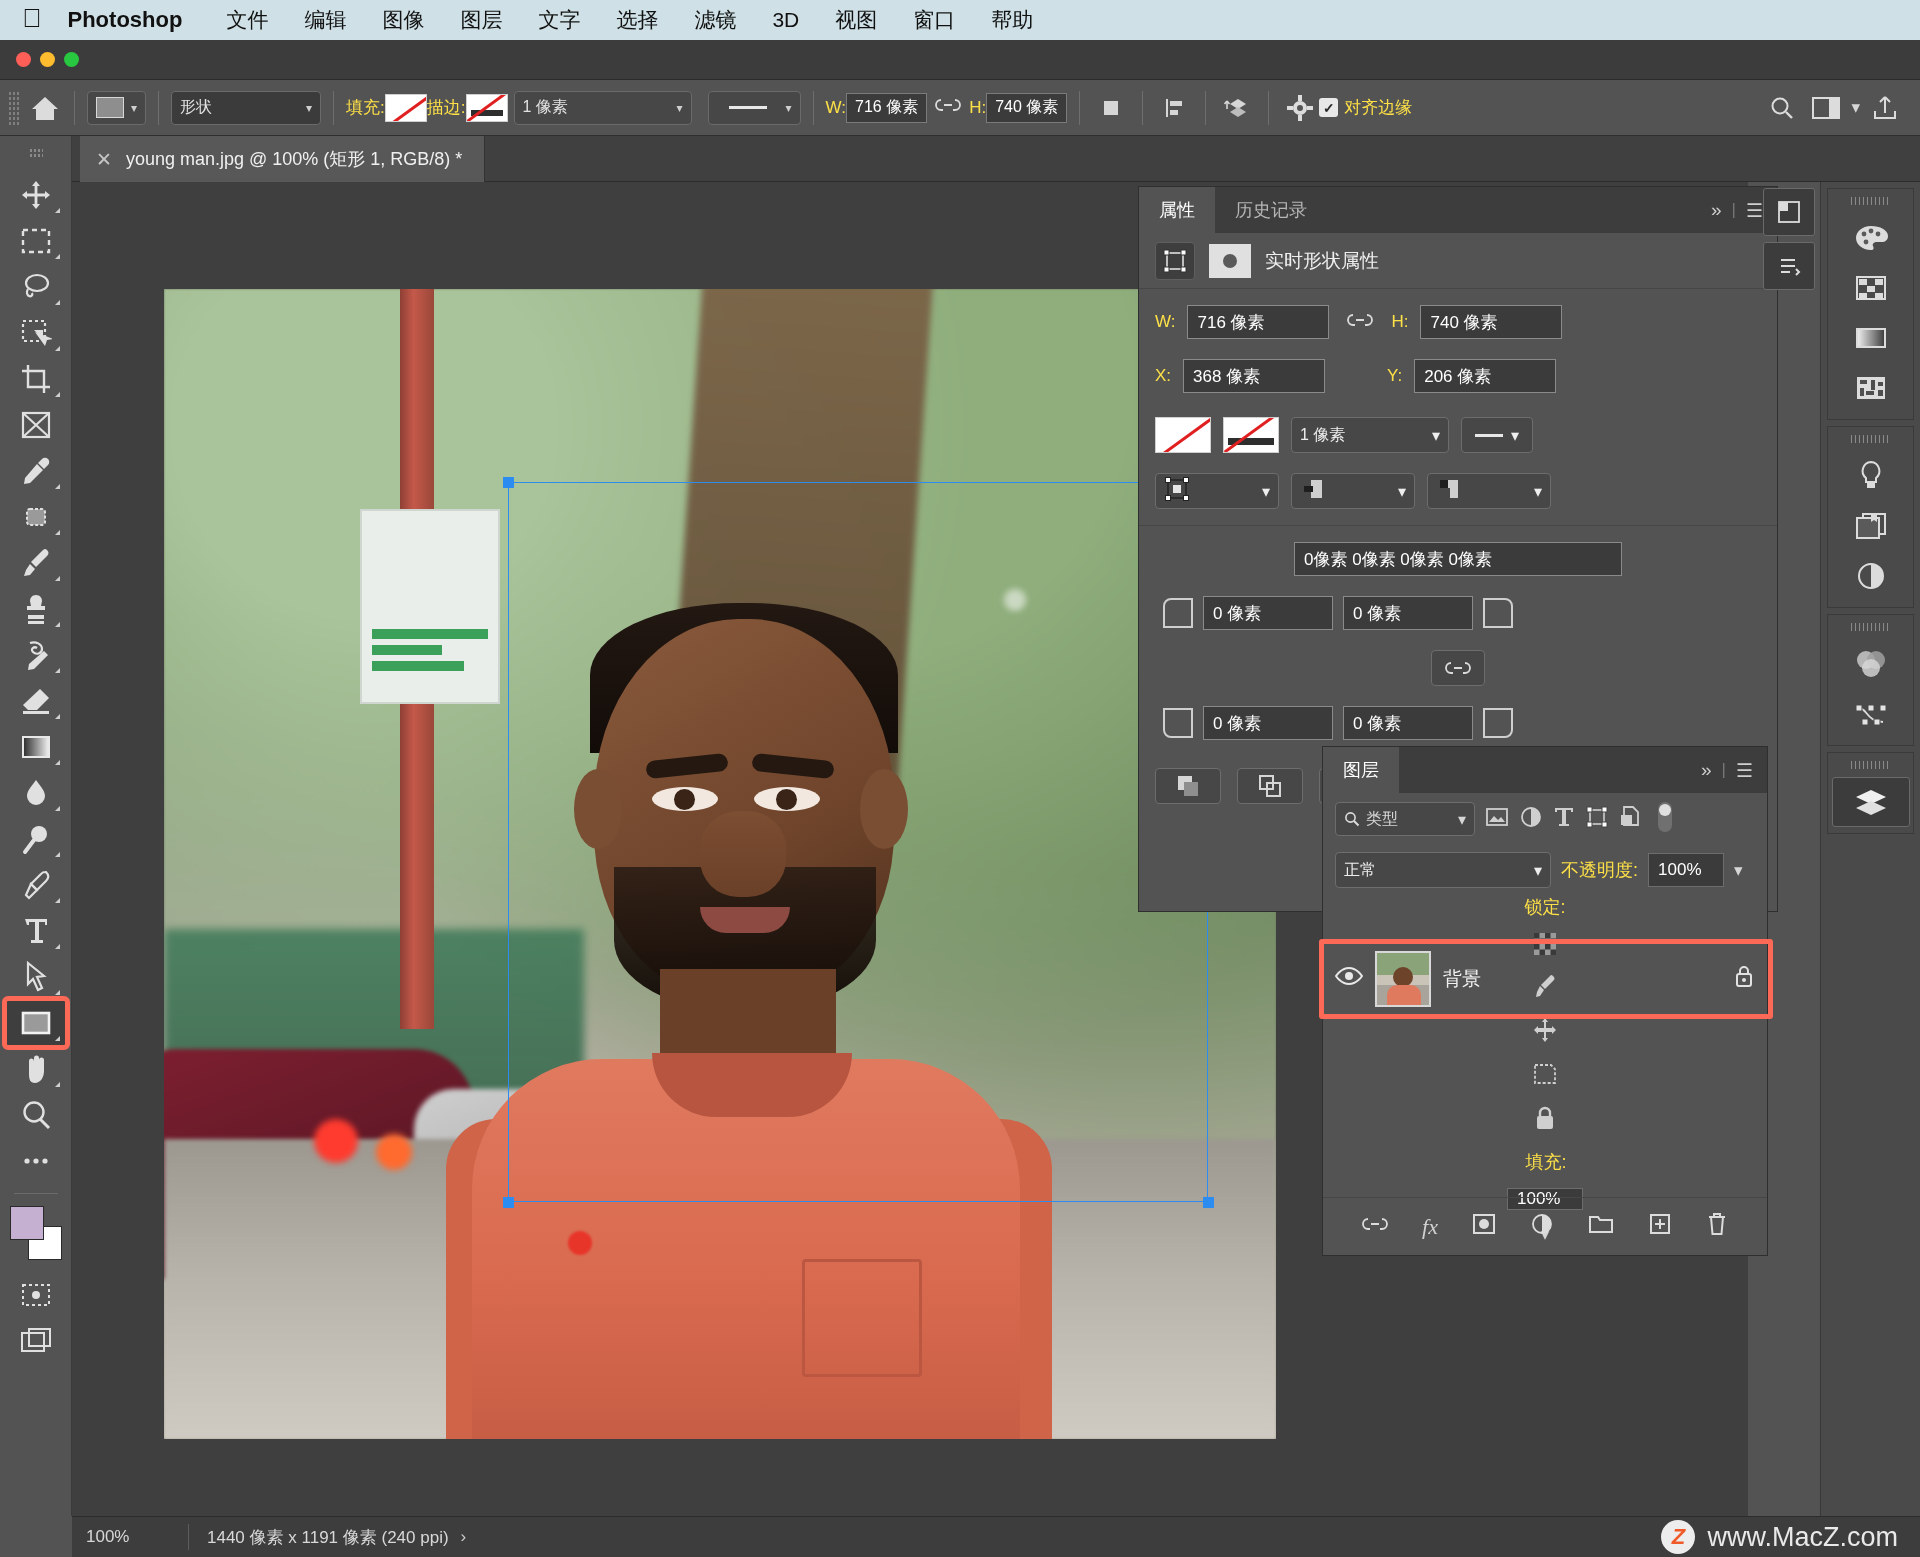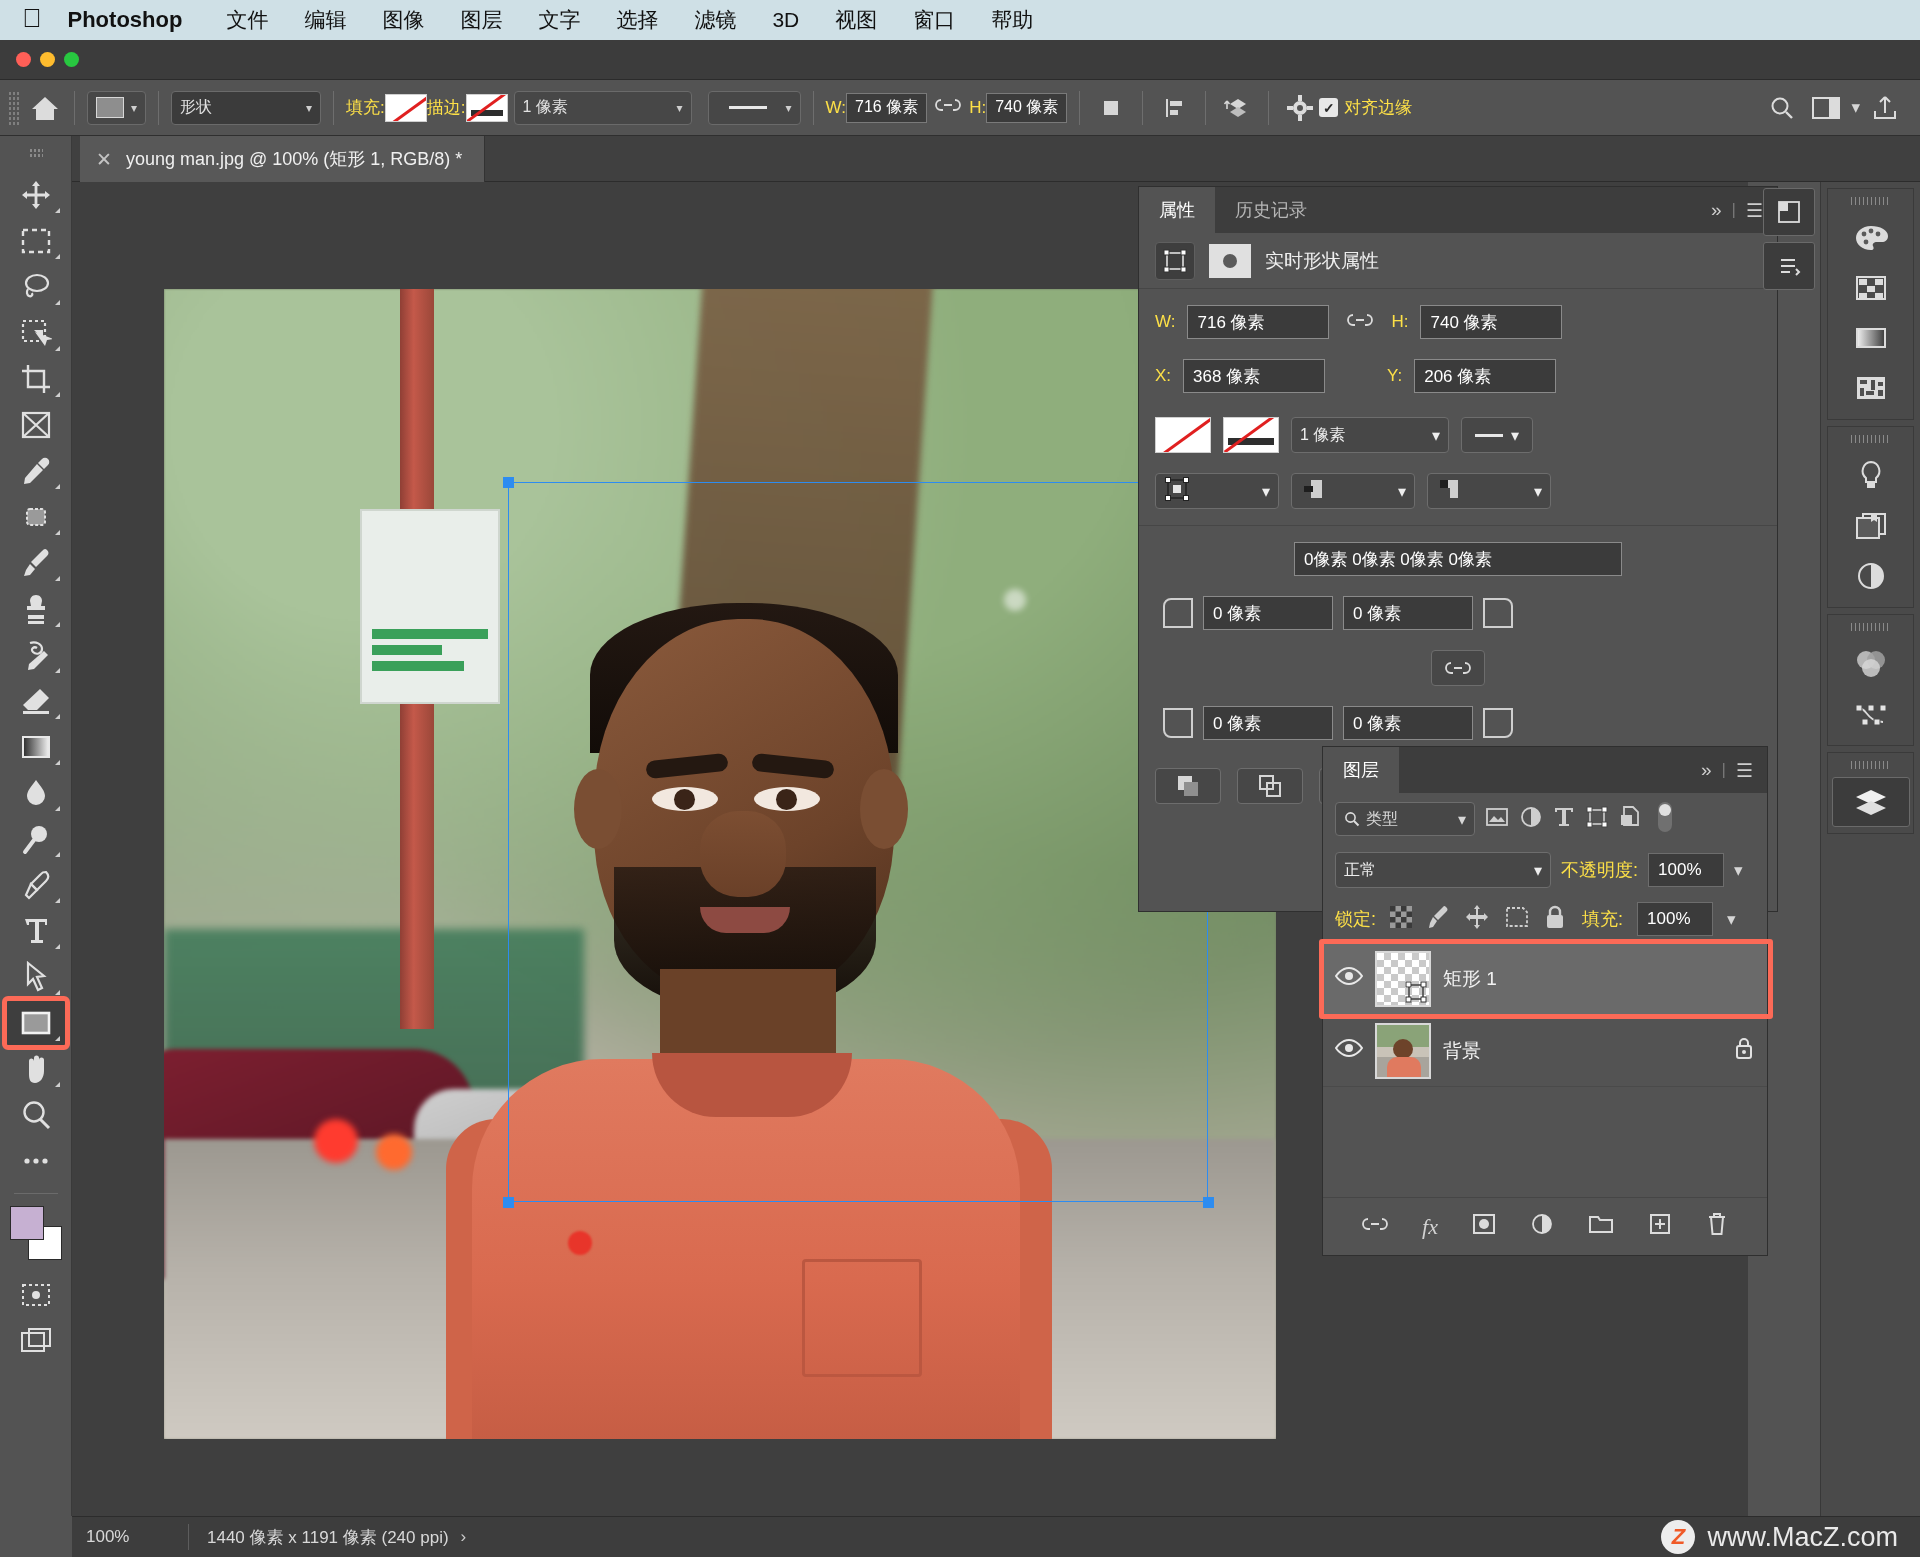--- a/index.html
+++ b/index.html
@@ -818,21 +818,21 @@
     <div class="layersrow" style="height:50px;">
       <span class="drop" style="width:216px;">
         <span>正常</span>
         <span class="cv">▾</span>
       </span>
       <span class="lbl" style="font-size:18px;">不透明度:</span>
       <span class="pfield" style="width:76px;border-color:#6d6d6d;">100%</span>
       <span class="cv">▾</span>
     </div>
 
-    <div class="layersrow" style="height:48px;gap:14px;">
+    <div class="layersrow" style="height:48px;gap:14px;flex-direction:column;">
       <span class="lbl" style="font-size:18px;">锁定:</span>
       <span>
         <svg width="22" height="22" viewBox="0 0 22 22">
             <rect width="22" height="22" fill="#9a9a9a"></rect>
             <g fill="#3a3a3a">
               <rect x="0" y="0" width="5.5" height="5.5"></rect>
               <rect x="11" y="0" width="5.5" height="5.5"></rect>
               <rect x="5.5" y="5.5" width="5.5" height="5.5"></rect>
               <rect x="16.5" y="5.5" width="5.5" height="5.5"></rect>
               <rect x="0" y="11" width="5.5" height="5.5"></rect>
@@ -863,41 +863,20 @@
             <rect x="3" y="11" width="16" height="13" rx="2" fill="#cfcfcf"></rect>
             <path d="M6 11V8a5 5 0 0110 0v3" fill="none" stroke="#cfcfcf" stroke-width="2.4"></path>
           </svg>
       </span>
       <span class="lbl" style="font-size:18px;margin-left:2px;">填充:</span>
       <span class="pfield" style="width:76px;border-color:#6d6d6d;">100%</span>
       <span class="cv">▾</span>
     </div>
 
     <div style="position:relative;">
-      <div class="layeritem sel">
-        <span>
-          <svg width="28" height="20" viewBox="0 0 28 20">
-              <path d="M14 2C6 2 1 10 1 10s5 8 13 8 13-8 13-8-5-8-13-8z" fill="none" stroke="#e8e8e8" stroke-width="2"></path>
-              <circle cx="14" cy="10" r="4" fill="#e8e8e8"></circle>
-            </svg>
-        </span>
-        <span class="lthumb">
-          <span class="checker"></span>
-          <svg style="position:absolute;right:-2px;bottom:-2px;" width="30" height="30" viewBox="0 0 30 30">
-              <rect x="8" y="8" width="14" height="14" fill="none" stroke="#4a4a4a" stroke-width="1.6"></rect>
-              <g fill="#fff" stroke="#333">
-                <rect x="5" y="5" width="5" height="5"></rect>
-                <rect x="20" y="5" width="5" height="5"></rect>
-                <rect x="5" y="20" width="5" height="5"></rect>
-                <rect x="20" y="20" width="5" height="5"></rect>
-              </g>
-            </svg>
-        </span>
-        <span class="lname">矩形 1</span>
-      </div>
       <div class="redbox" style="left:-4px;top:-4px;width:454px;height:80px;"></div>
 
       <div class="layeritem">
         <span>
           <svg width="28" height="20" viewBox="0 0 28 20">
               <path d="M14 2C6 2 1 10 1 10s5 8 13 8 13-8 13-8-5-8-13-8z" fill="none" stroke="#e8e8e8" stroke-width="2"></path>
               <circle cx="14" cy="10" r="4" fill="#e8e8e8"></circle>
             </svg>
         </span>
         <span class="lthumb">

